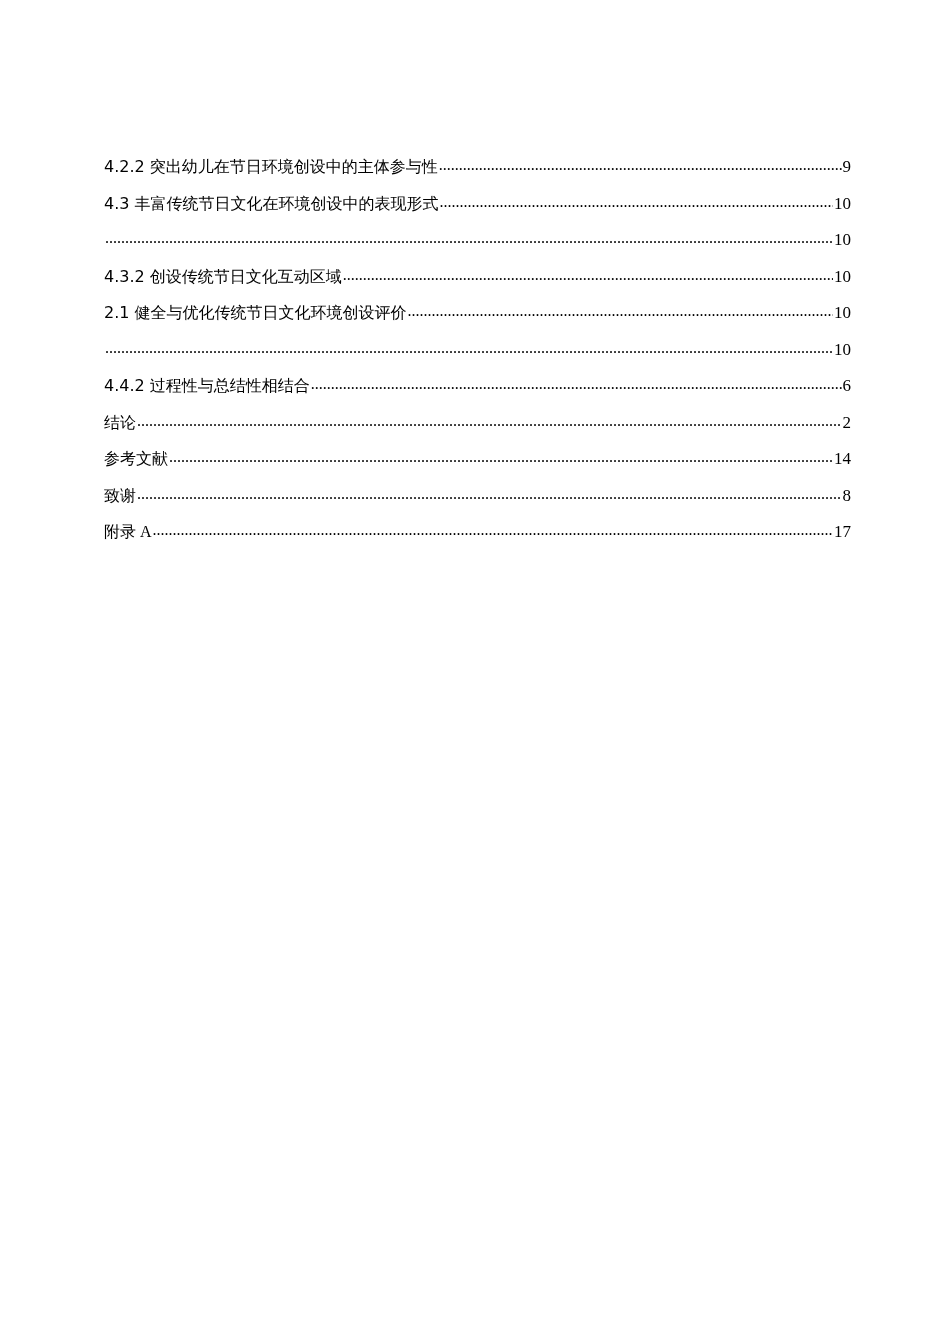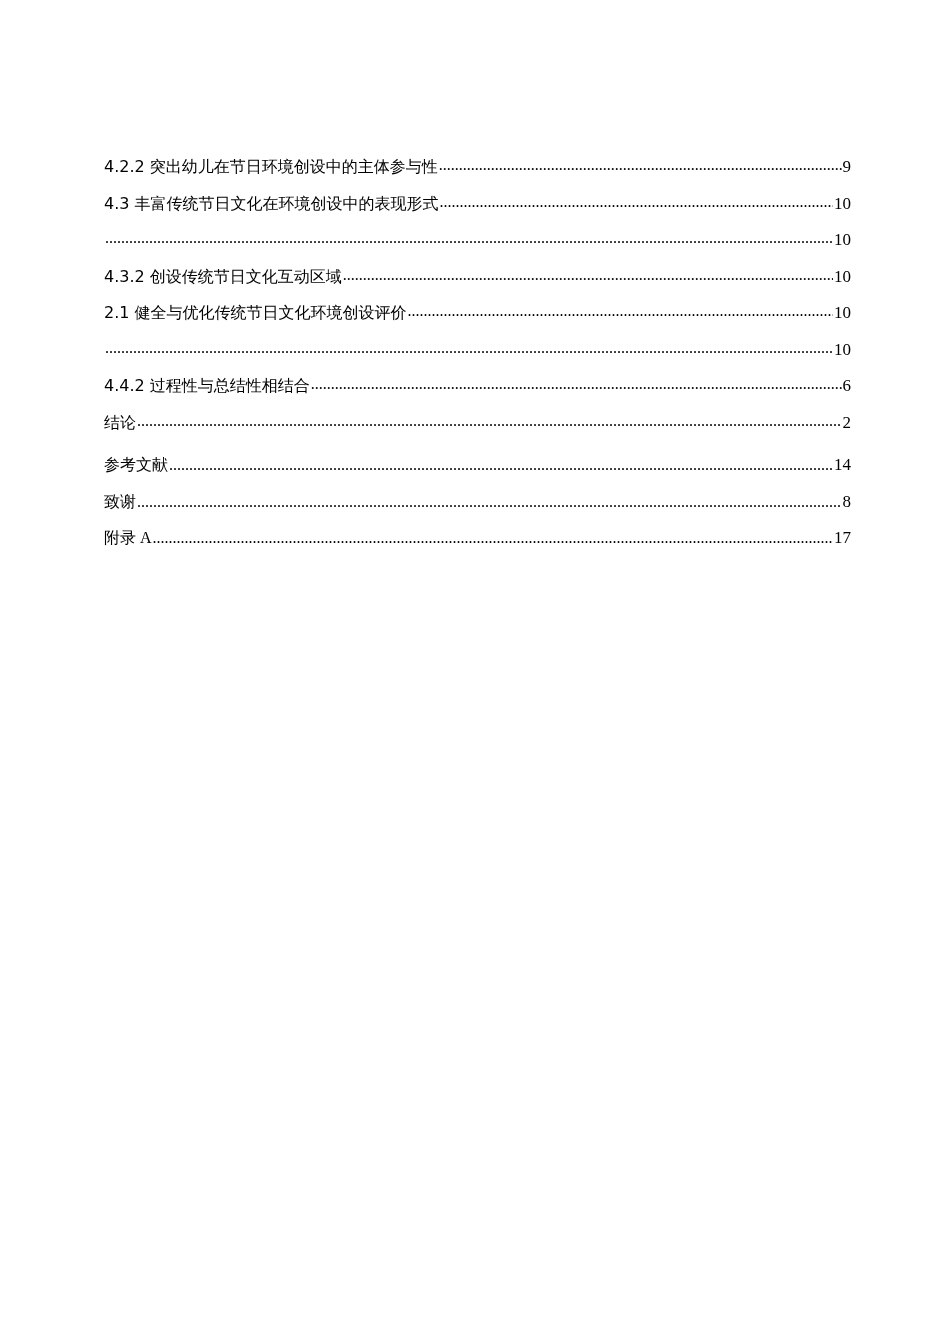--- a/index.html
+++ b/index.html
@@ -34,21 +34,20 @@
     height: 36.5px;
     line-height: 24px;
     font-size: 16px;
     color: #000000;
     font-family: "DejaVu Sans", "Liberation Sans", sans-serif;
     white-space: nowrap;
     cursor: pointer;
   }
   .toc-entry.serif {
     font-family: "Liberation Serif", "DejaVu Serif", serif;
-    align-items: center;
   }
   .toc-title {
     flex: 0 0 auto;
   }
   .toc-leader {
     flex: 1 1 auto;
     overflow: hidden;
     position: relative;
     height: 14px;
     margin: 0 1px;

